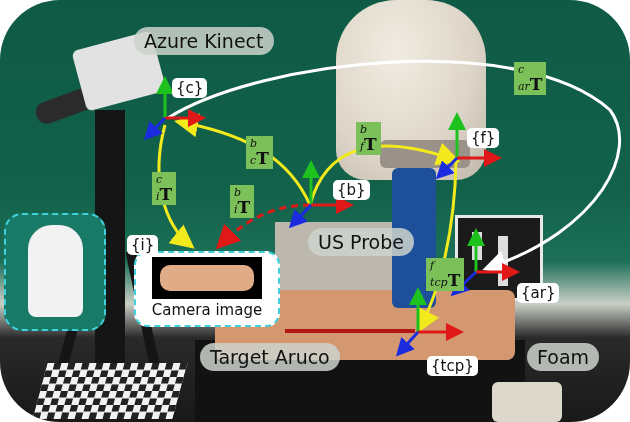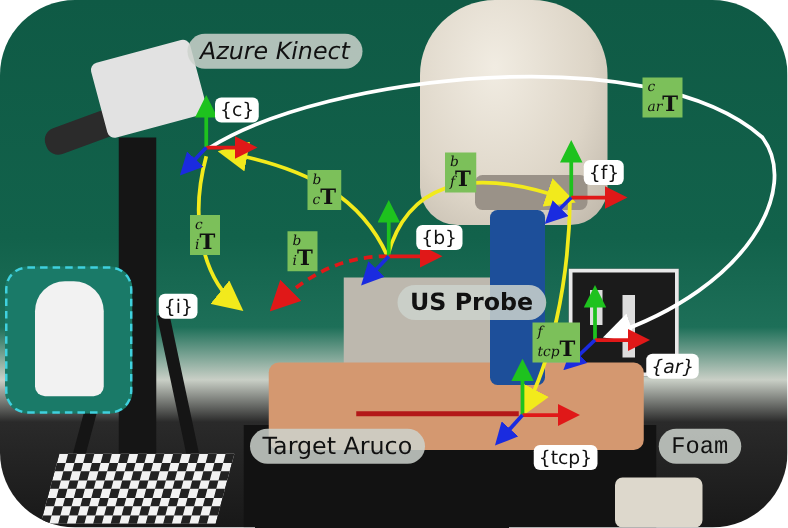--- a/index.html
+++ b/index.html
@@ -121,31 +121,37 @@
     <g>
       <line x1="418" y1="332" x2="418" y2="293" stroke="#1ec21e" stroke-width="3" marker-end="url(#ag)"></line>
       <line x1="418" y1="332" x2="458" y2="332" stroke="#e01818" stroke-width="3" marker-end="url(#ax)"></line>
       <line x1="418" y1="332" x2="400" y2="352" stroke="#1a2be0" stroke-width="3" marker-end="url(#az)"></line>
     </g>
   </svg>
 
   <div class="inset-probe">
       <div class="shape"></div>
     </div>
+  <div class="inset-cam">
+    <div class="img">
+        <div class="meat"></div>
+      </div>
+    <div class="cap">Camera image</div>
+  </div>
 
-  <div class="label" style="left:150px;top:27px;font-style:italic;">Azure Kinect</div>
-  <div class="label" style="left:318px;top:228px;font-weight:bold;">US Probe</div>
+  <div class="label" style="left:134px;top:27px;">Azure Kinect</div>
+  <div class="label" style="left:308px;top:228px;">US Probe</div>
   <div class="label" style="left:200px;top:343px;">Target Aruco</div>
-  <div class="label" style="left:527px;top:343px;font-family:Liberation Mono, monospace;">Foam</div>
+  <div class="label" style="left:527px;top:343px;">Foam</div>
 
   <div class="frame" style="left:172px;top:78px;">{c}</div>
   <div class="frame" style="left:467px;top:128px;">{f}</div>
   <div class="frame" style="left:333px;top:180px;">{b}</div>
   <div class="frame" style="left:127px;top:235px;">{i}</div>
-  <div class="frame" style="left:517px;top:283px;font-style:italic;">{ar}</div>
+  <div class="frame" style="left:517px;top:283px;">{ar}</div>
   <div class="frame" style="left:427px;top:356px;">{tcp}</div>
 
   <div class="tf" style="left:246px;top:136px;"><span class="sup">b</span><span class="sub">c</span><span class="T">T</span></div>
   <div class="tf" style="left:356px;top:122px;"><span class="sup">b</span><span class="sub">f</span><span class="T">T</span></div>
   <div class="tf" style="left:152px;top:172px;"><span class="sup">c</span><span class="sub">i</span><span class="T">T</span></div>
   <div class="tf" style="left:230px;top:185px;"><span class="sup">b</span><span class="sub">i</span><span class="T">T</span></div>
   <div class="tf" style="left:514px;top:62px;"><span class="sup">c</span><span class="sub">ar</span><span class="T">T</span></div>
   <div class="tf" style="left:426px;top:258px;"><span class="sup">f</span><span class="sub">tcp</span><span class="T">T</span></div>
 </div>
 

